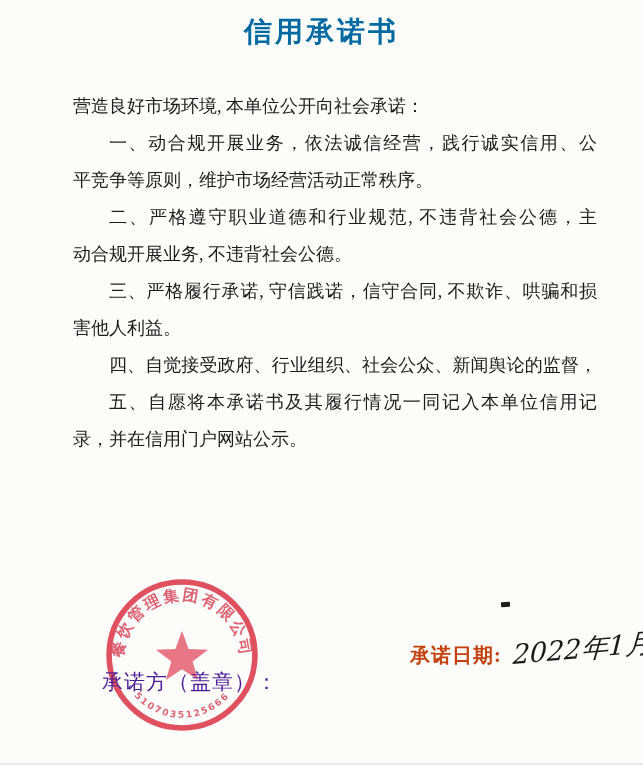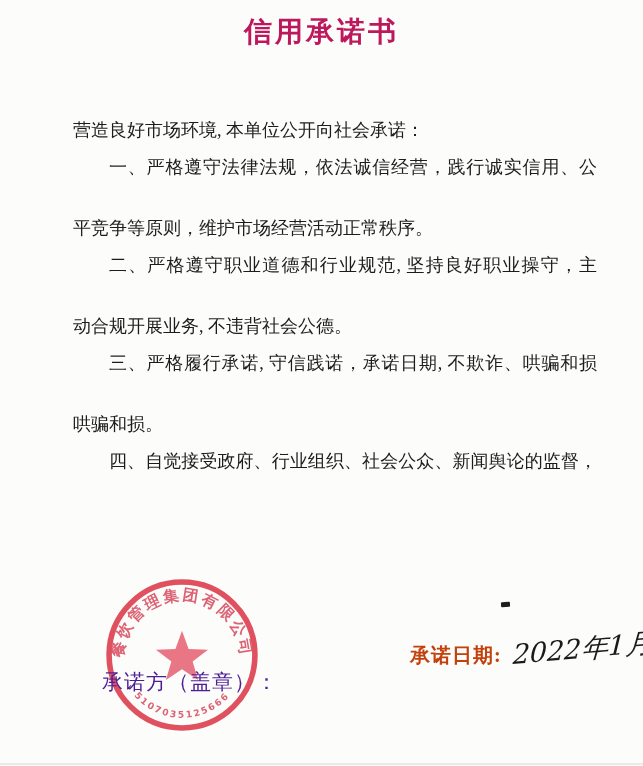--- a/index.html
+++ b/index.html
@@ -8,31 +8,31 @@
     width:643px;height:766px;
     background:#fcfcfb;
     overflow:hidden;
     font-family:"Liberation Serif","DejaVu Serif",serif;
     color:#1c1c1c;
   }
   .doc-title{
     position:absolute;top:13px;left:0;width:100%;
     text-align:center;
     font-size:28px;font-weight:bold;letter-spacing:3px;
-    color:#be185d;
+    color:#0369a1;
   }
   .body-text{
     position:absolute;left:73px;top:88px;width:524px;
     font-size:18px;line-height:37px;
     font-weight:500;
   }
   .body-text p{margin:0;padding:0;}
   .line{display:block;text-align:justify;text-align-last:justify;}
   .line.first{text-indent:2em;}
-  .line.last{text-align-last:left;margin-top:24px;}
+  .line.last{text-align-last:left;}
   .seal{
     position:absolute;left:102px;top:575px;width:160px;height:160px;
     z-index:1;opacity:0.93;
   }
   .party-label{
     position:absolute;left:102px;top:668px;z-index:2;
     font-size:21px;font-weight:normal;letter-spacing:1px;color:#4c1d95;
   }
   .date-row{
     position:absolute;left:410px;top:637px;z-index:2;
@@ -67,33 +67,37 @@
 
 <div class="page">
 
   <div class="doc-title">信用承诺书</div>
 
   <div class="body-text">
     <p>
       <span class="line last">营造良好市场环境, 本单位公开向社会承诺：</span>
     </p>
     <p>
-      <span class="line first">一、严格遵守法律法规，依法诚信经营，践行诚实信用、公</span>
+      <span class="line first">一、动合规开展业务，依法诚信经营，践行诚实信用、公</span>
       <span class="line last">平竞争等原则，维护市场经营活动正常秩序。</span>
     </p>
     <p>
-      <span class="line first">二、严格遵守职业道德和行业规范, 坚持良好职业操守，主</span>
+      <span class="line first">二、严格遵守职业道德和行业规范, 不违背社会公德，主</span>
       <span class="line last">动合规开展业务, 不违背社会公德。</span>
     </p>
     <p>
-      <span class="line first">三、严格履行承诺, 守信践诺，承诺日期, 不欺诈、哄骗和损</span>
-      <span class="line last">哄骗和损。</span>
+      <span class="line first">三、严格履行承诺, 守信践诺，信守合同, 不欺诈、哄骗和损</span>
+      <span class="line last">害他人利益。</span>
     </p>
     <p>
       <span class="line first">四、自觉接受政府、行业组织、社会公众、新闻舆论的监督，</span>
+    </p>
+    <p>
+      <span class="line first">五、自愿将本承诺书及其履行情况一同记入本单位信用记</span>
+      <span class="line last">录，并在信用门户网站公示。</span>
     </p>
   </div>
 
   <svg class="seal" viewBox="0 0 158 158" xmlns="http://www.w3.org/2000/svg">
     <defs>
       <path id="sealTopArc" d="M 21 83 A 58 58 0 0 1 137 83"></path>
       <path id="sealBottomArc" d="M 21 101 A 62 62 0 0 0 137 101"></path>
     </defs>
     <circle cx="79" cy="79" r="72" fill="none" stroke="#dc3a4b" stroke-width="5.5" opacity="0.95"></circle>
     <polygon points="79,55 85.5,73.1 104.7,73.7 89.5,85.4 94.9,103.8 79,93 63.1,103.8 68.5,85.4 53.3,73.7 72.5,73.1" fill="#e4596b" opacity="0.88"></polygon>

